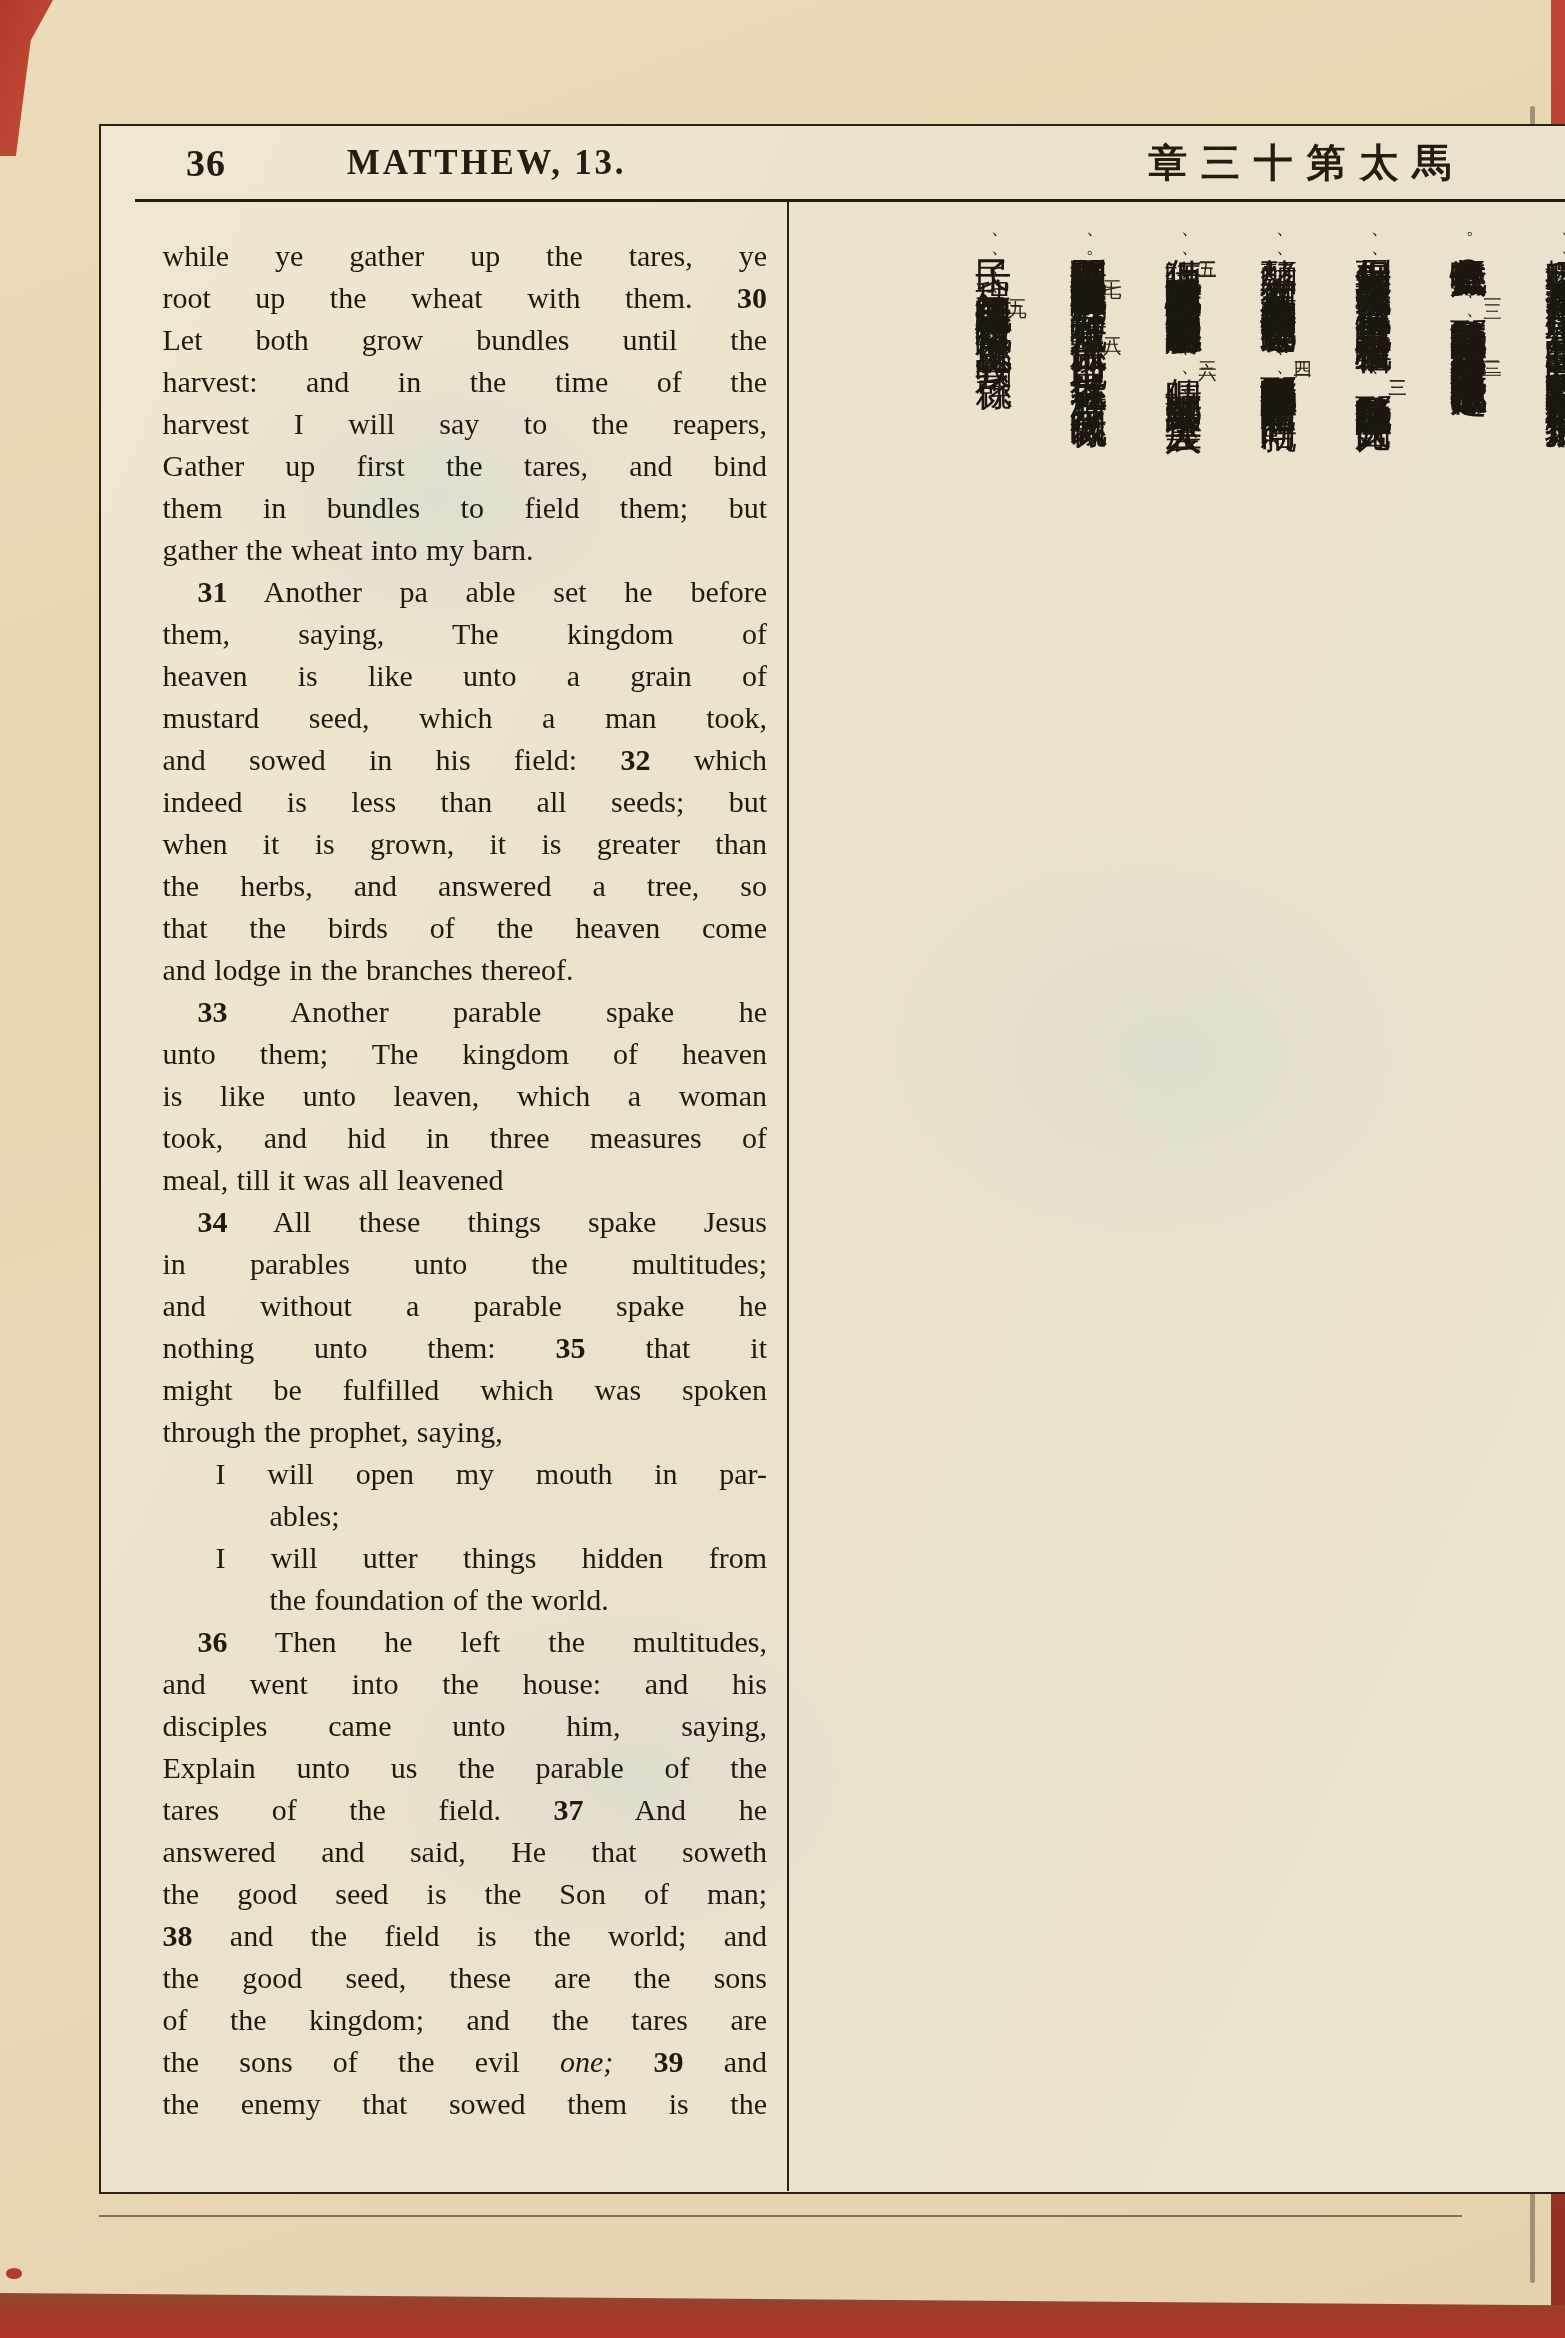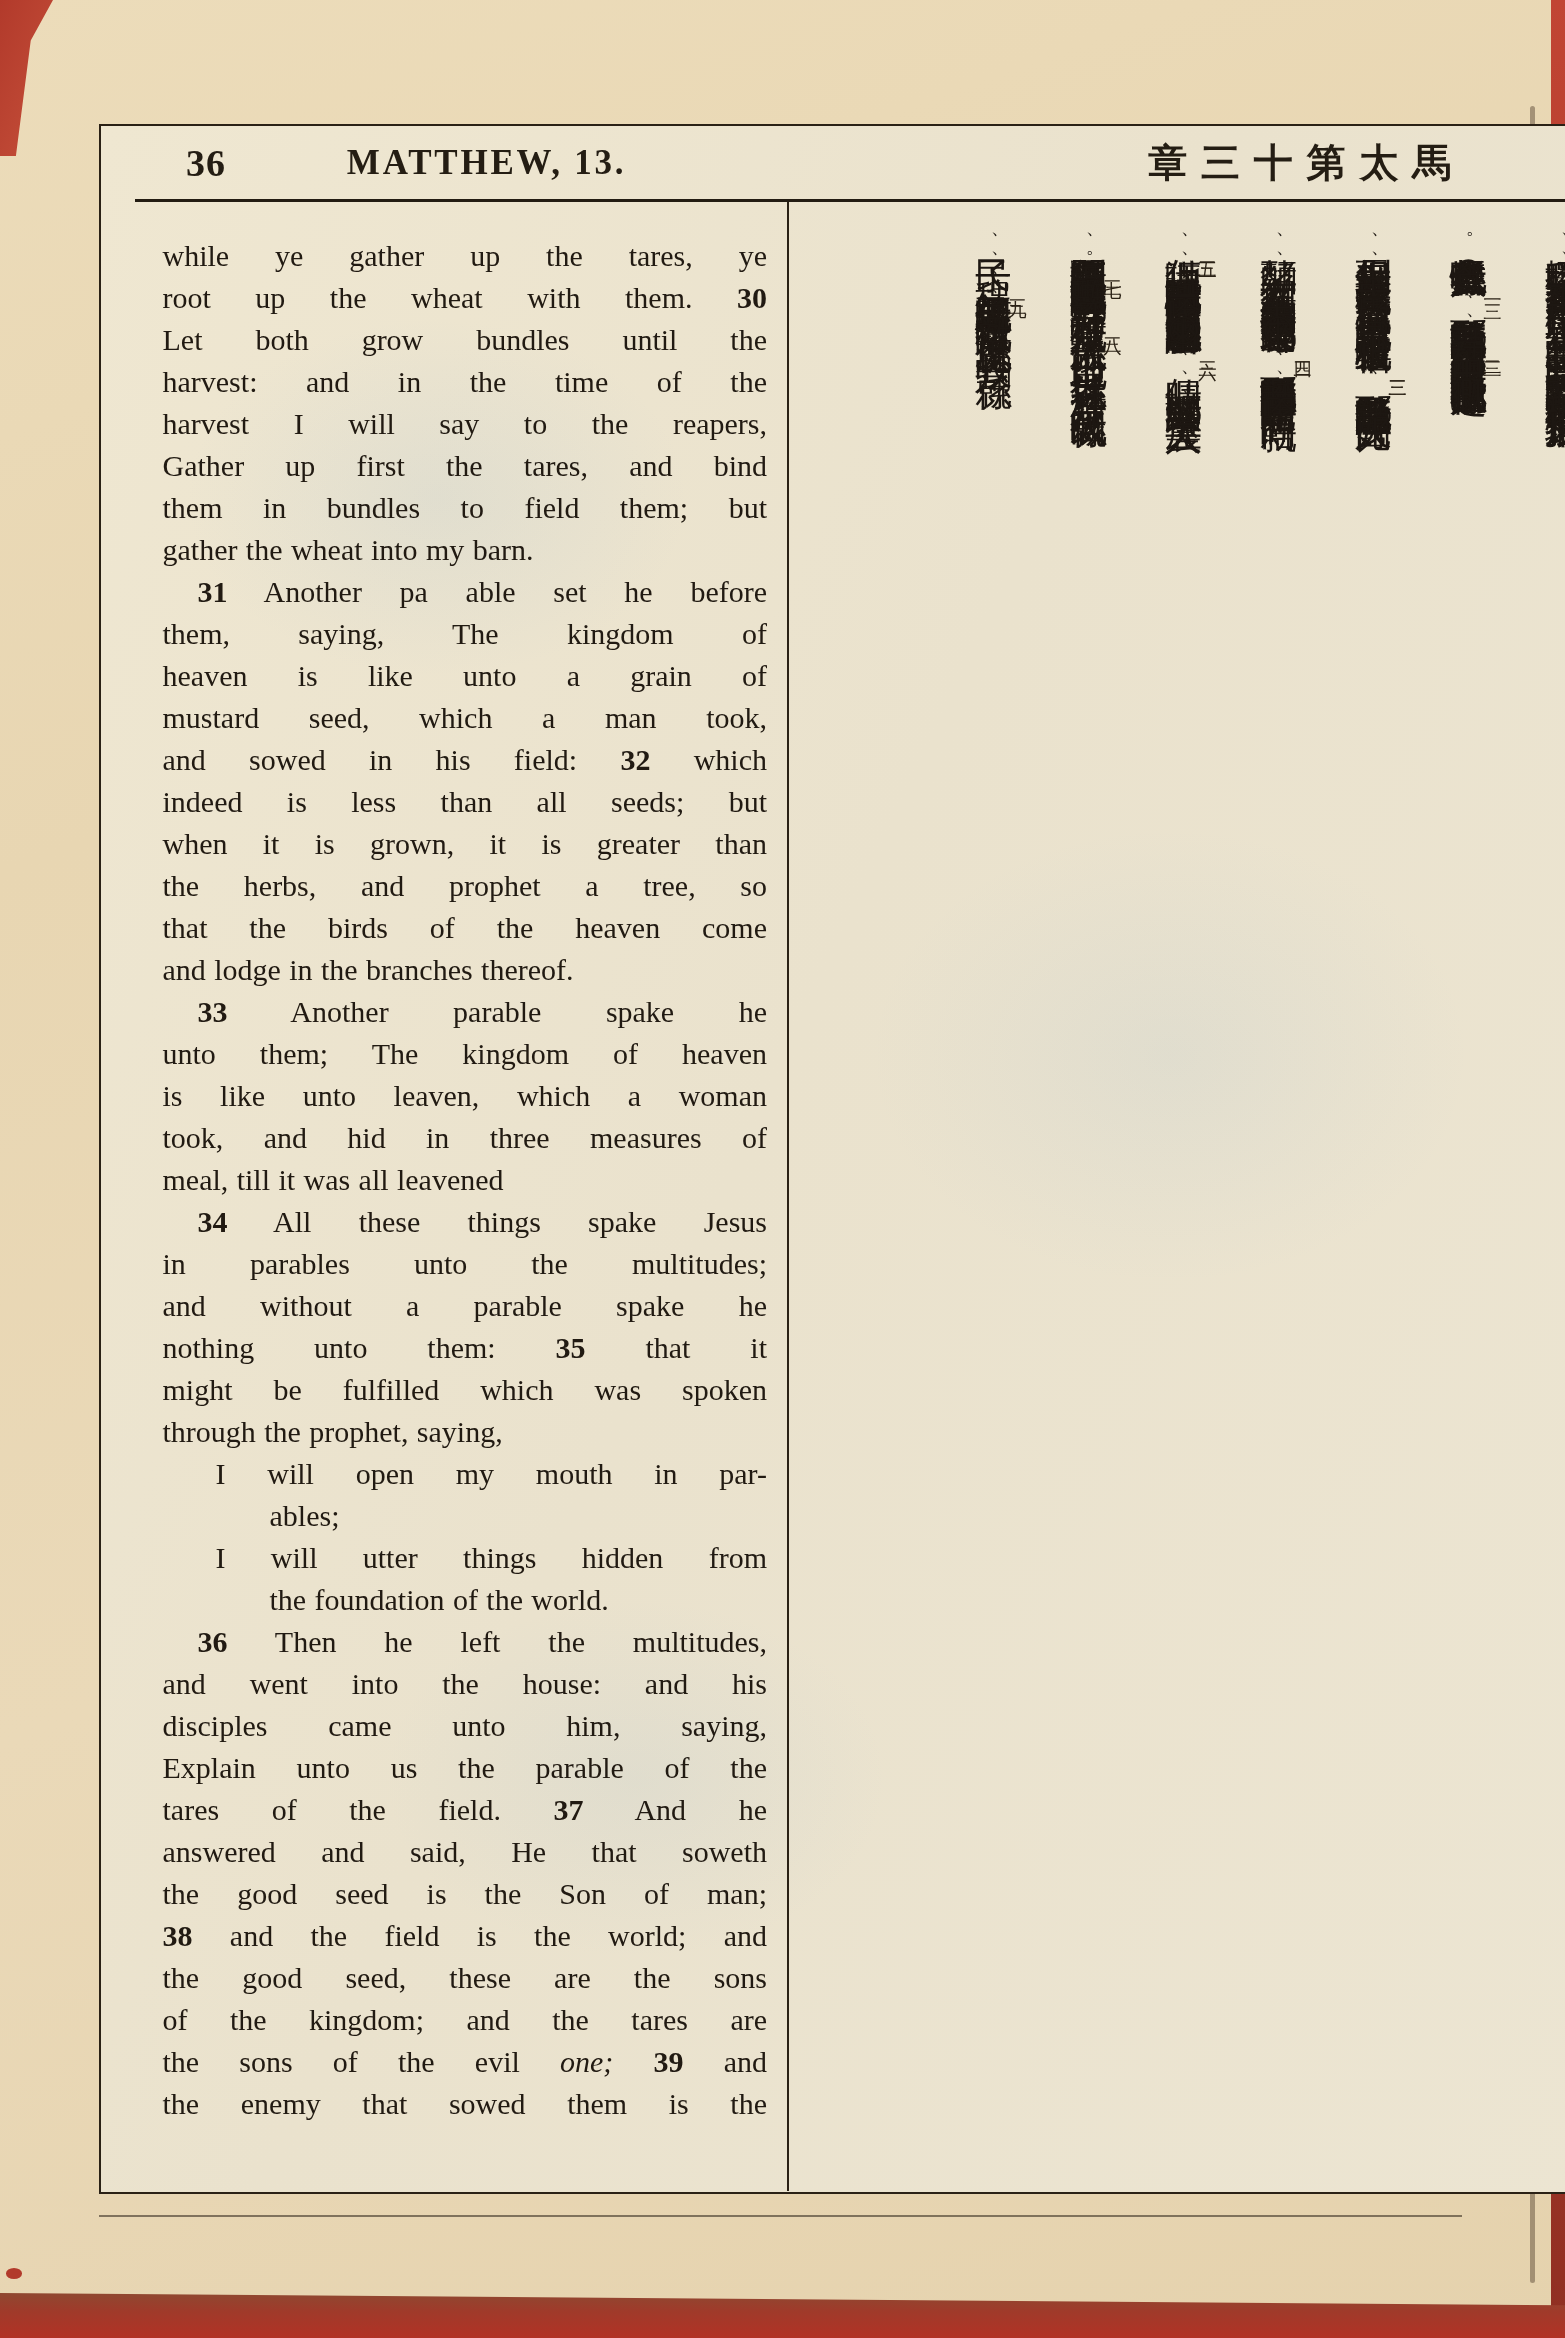--- a/index.html
+++ b/index.html
@@ -98,21 +98,21 @@
         <div class="eline">Gather up first the tares, and bind</div>
         <div class="eline">them in bundles to field them; but</div>
         <div class="eline end">gather the wheat into my barn.</div>
         <div class="eline ind"><b>31</b> Another pa able set he before</div>
         <div class="eline">them, saying, The kingdom of</div>
         <div class="eline">heaven is like unto a grain of</div>
         <div class="eline">mustard seed, which a man took,</div>
         <div class="eline">and sowed in his field: <b>32</b> which</div>
         <div class="eline">indeed is less than all seeds; but</div>
         <div class="eline">when it is grown, it is greater than</div>
-        <div class="eline">the herbs, and prophet a tree, so</div>
+        <div class="eline">the herbs, and answered a tree, so</div>
         <div class="eline">that the birds of the heaven come</div>
         <div class="eline end">and lodge in the branches thereof.</div>
         <div class="eline ind"><b>33</b> Another parable spake he</div>
         <div class="eline">unto them; The kingdom of heaven</div>
         <div class="eline">is like unto leaven, which a woman</div>
         <div class="eline">took, and hid in three measures of</div>
         <div class="eline end">meal, till it was all leavened</div>
         <div class="eline ind"><b>34</b> All these things spake Jesus</div>
         <div class="eline">in parables unto the multitudes;</div>
         <div class="eline">and without a parable spake he</div>

